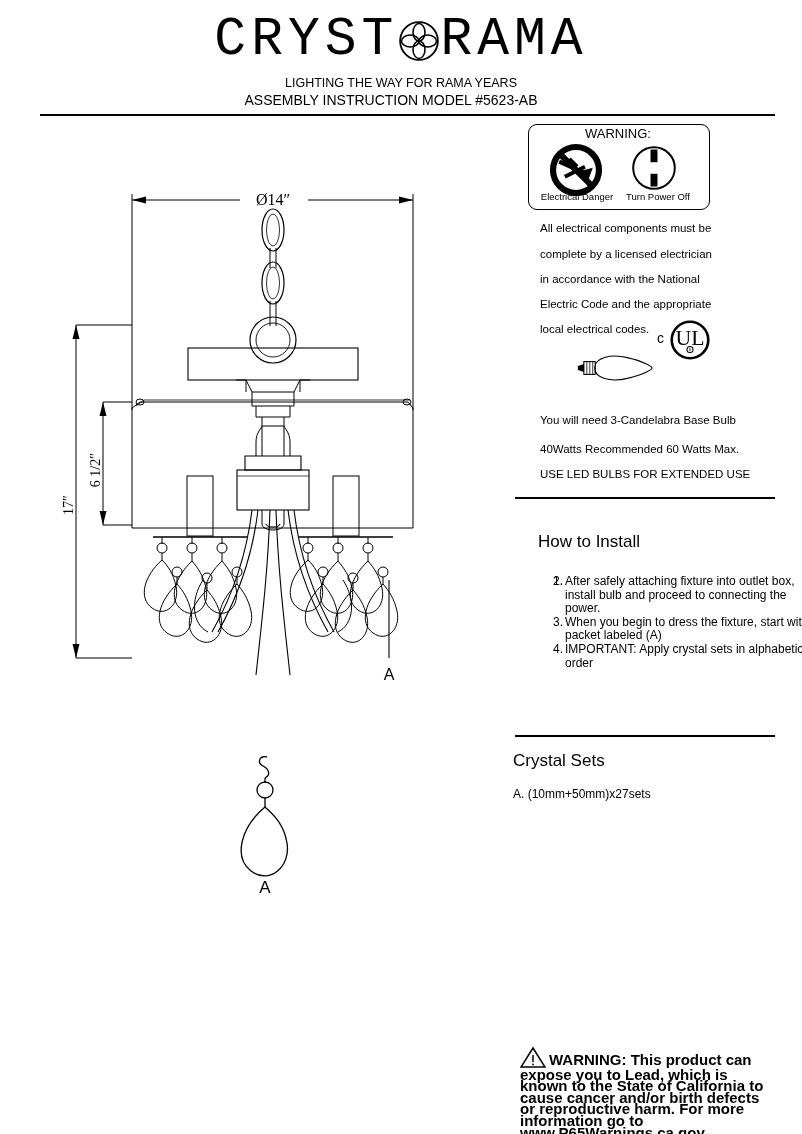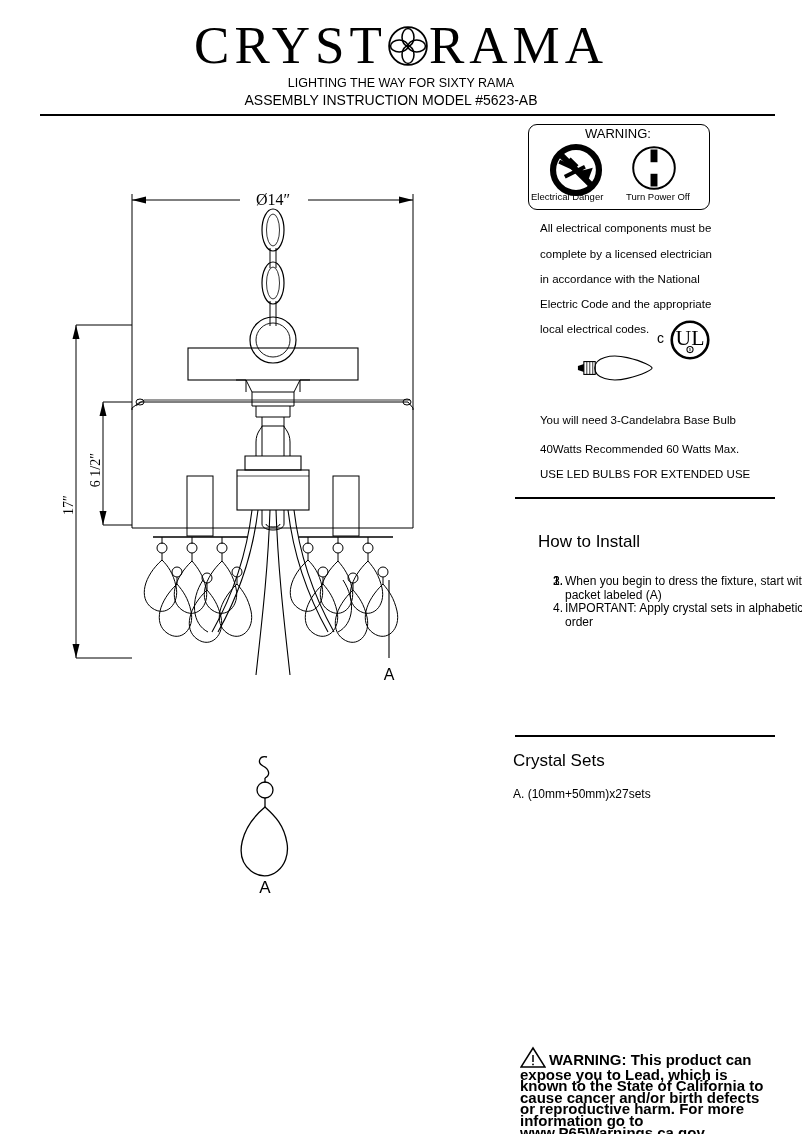--- a/index.html
+++ b/index.html
@@ -2,37 +2,37 @@
 <html><head>
 <meta charset="utf-8">
 <style>
   html,body{margin:0;padding:0;background:#ffffff;}
   body{width:802px;height:1134px;position:relative;overflow:hidden;
        font-family:"Liberation Sans",sans-serif;color:#000;}
   .abs{position:absolute;}
 
   
   #brand-wordmark{top:14px;left:0;width:802px;text-align:center;
-      font-family:Liberation Serif, serif;font-size:53px;letter-spacing:5px;
+      font-family:Liberation Mono, monospace;font-size:53px;letter-spacing:5px;
       font-weight:300;line-height:1;}
   #brand-wordmark .w{display:inline-block;vertical-align:middle;}
   #brand-mark{display:inline-block;vertical-align:middle;width:46px;height:46px;
       position:relative;margin:0 -2px;}
   #tagline{top:76px;left:0;width:802px;text-align:center;font-size:12.5px;}
   #model-line{top:92px;left:0;width:782px;text-align:center;font-size:14px;}
   #header-rule{top:114px;left:40px;width:735px;height:2px;background:#000;}
 
   
   #warning-box{top:124px;left:528px;width:180px;height:84px;
       border:1.4px solid #000;border-radius:9px;background:#fff;}
   #warning-title{top:126px;left:528px;width:180px;text-align:center;
       font-size:13px;}
   #danger-icon{top:142px;left:548px;width:56px;height:56px;}
   #power-icon{top:142px;left:625px;width:58px;height:52px;}
-  #danger-caption{top:191px;left:531px;width:92px;font-size:9.5px;}
+  #danger-caption{top:191px;left:531px;width:92px;text-align:center;font-size:9.5px;}
   #power-caption{top:191px;left:617px;width:82px;text-align:center;font-size:9.5px;}
 
   .body-line{left:540px;font-size:11.5px;white-space:nowrap;}
 
   #ul-mark{top:320px;left:668px;width:44px;height:40px;}
   #c-letter{top:330px;left:657px;font-size:14px;}
   #bulb-icon{top:350px;left:572px;width:84px;height:36px;}
 
   #install-rule{top:497px;left:515px;width:260px;height:2.4px;background:#000;}
   #install-title{top:532px;left:538px;font-size:17px;}
@@ -59,21 +59,21 @@
   <span class="w">CRYST</span><span id="brand-mark">
     <svg viewBox="0 0 100 100" width="46" height="46">
       <circle cx="50" cy="50" r="41" fill="none" stroke="#000" stroke-width="4"></circle>
       <ellipse cx="50" cy="31" rx="13" ry="19" fill="none" stroke="#000" stroke-width="3.4"></ellipse>
       <ellipse cx="50" cy="69" rx="13" ry="19" fill="none" stroke="#000" stroke-width="3.4"></ellipse>
       <ellipse cx="31" cy="50" rx="19" ry="13" fill="none" stroke="#000" stroke-width="3.4"></ellipse>
       <ellipse cx="69" cy="50" rx="19" ry="13" fill="none" stroke="#000" stroke-width="3.4"></ellipse>
     </svg>
   </span><span class="w">RAMA</span>
 </div>
-<div class="abs" id="tagline">LIGHTING THE WAY FOR SIXTY RAMA</div>
+<div class="abs" id="tagline">LIGHTING THE WAY FOR RAMA YEARS</div>
 <div class="abs" id="model-line">ASSEMBLY INSTRUCTION MODEL #5623-AB</div>
 <div class="abs" id="header-rule"></div>
 
 <div class="abs" id="warning-box"></div>
 <div class="abs" id="warning-title">WARNING:</div>
 
 <div class="abs" id="danger-icon">
   <svg viewBox="0 0 100 100" width="56" height="56">
     <circle cx="50" cy="50" r="41" fill="none" stroke="#000" stroke-width="11"></circle>
     <path d="M20 35 L70 58 M38 30 L52 44 M30 62 L66 44" stroke="#000" stroke-width="7" fill="none"></path>
@@ -118,21 +118,21 @@
 </div>
 
 <div class="abs body-line" style="top:414px">You will need 3-Candelabra Base Bulb</div>
 <div class="abs body-line" style="top:443px">40Watts Recommended 60 Watts Max.</div>
 <div class="abs body-line" style="top:468px">USE LED BULBS FOR EXTENDED USE</div>
 
 <div class="abs" id="install-rule"></div>
 <div class="abs" id="install-title">How to Install</div>
 <ul class="abs" id="install-list">
   <li><span class="num">1.</span></li>
-  <li><span class="num">2.</span></li>
+  <li><span class="num">2.</span><span>After safely attaching fixture into outlet box, install bulb  and proceed to connecting the power.</span></li>
   <li><span class="num">3.</span><span>When you begin to dress the fixture, start with packet  labeled (A)</span></li>
   <li><span class="num">4.</span><span>IMPORTANT: Apply crystal sets in alphabetical order</span></li>
 </ul>
 
 <div class="abs" id="crystal-rule"></div>
 <div class="abs" id="crystal-title">Crystal Sets</div>
 <div class="abs" id="crystal-item">A. (10mm+50mm)x27sets</div>
 
 <div class="abs" id="prop65">
   <span class="tri">

